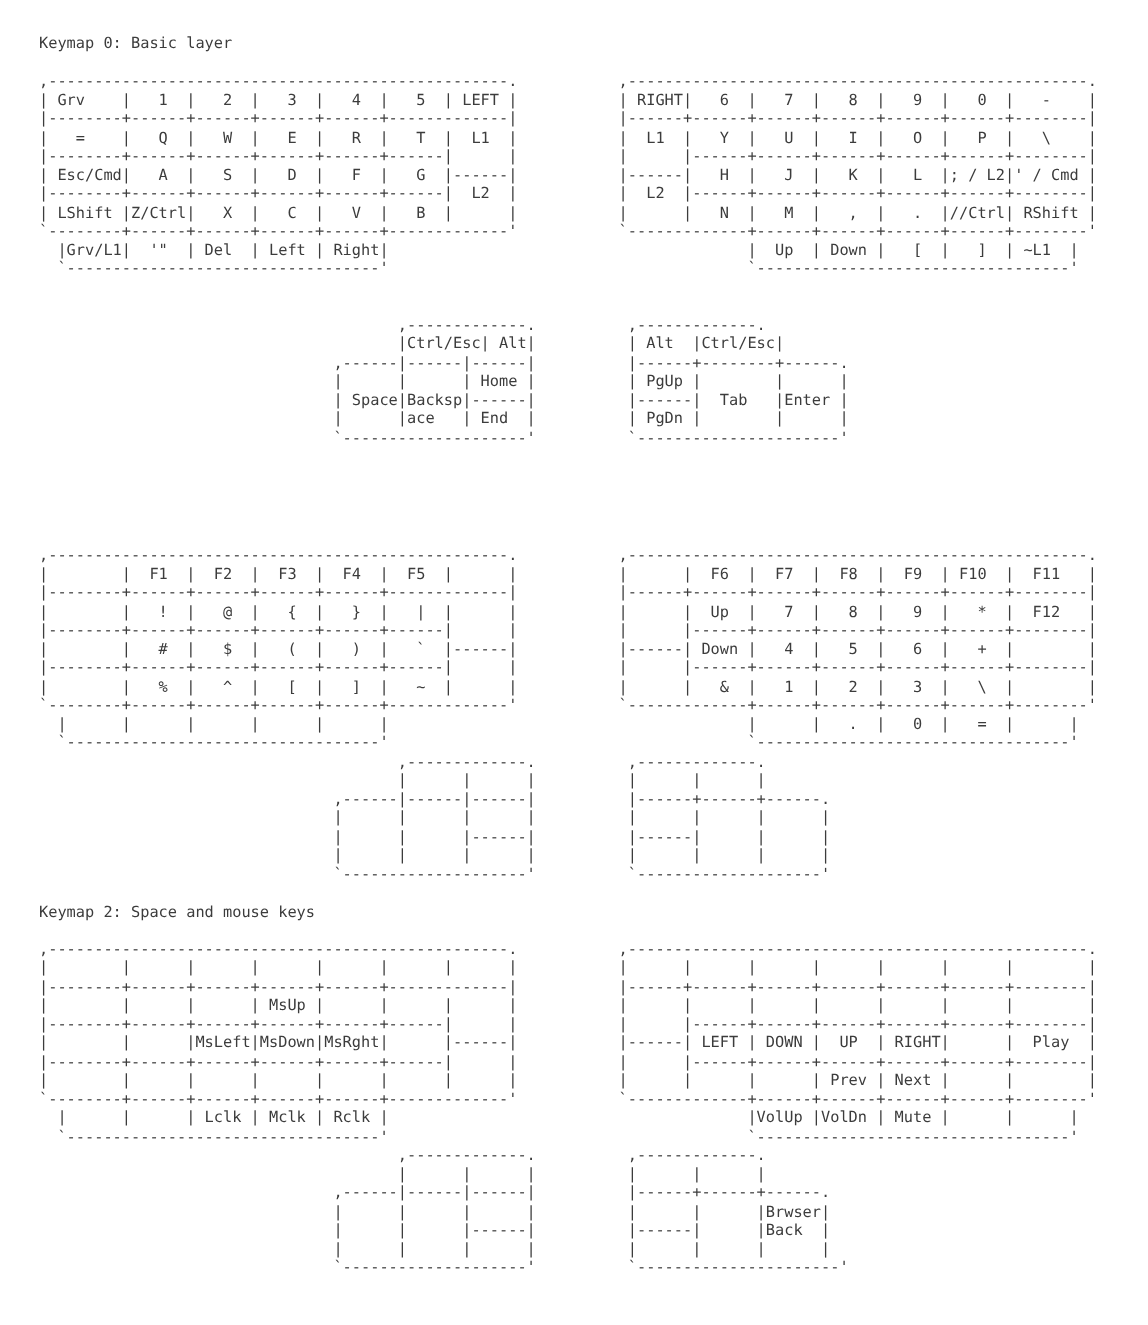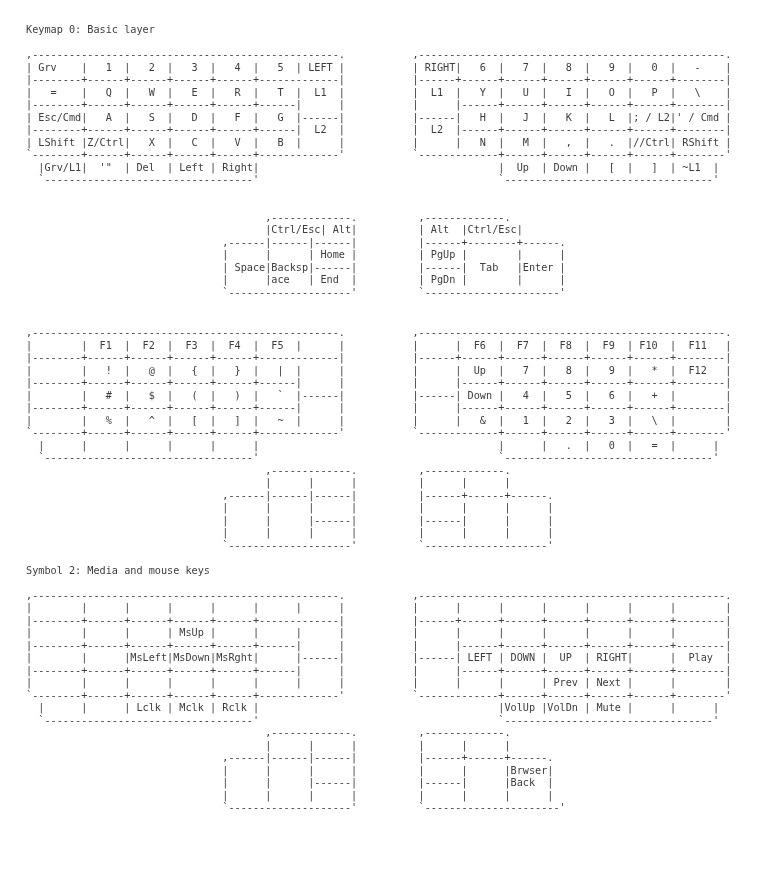--- a/index.html
+++ b/index.html
@@ -7,21 +7,21 @@
   .doc{
     padding:24px 8px 0 26px;
     font-family:"DejaVu Sans Mono","Liberation Mono",monospace;
     font-size:10.2px;
     line-height:12.5px;
     color:#3c3c3c;
   }
   .sec{margin:0}
   .sec .title{white-space:pre;margin:0;font:inherit}
   .sec pre{margin:12.5px 0 0 0;font:inherit;white-space:pre}
-  .gap-lg{margin-bottom:28px}
+  .gap-lg{margin-bottom:66px}
   .gap-sm{margin-bottom:12.5px}
 </style>
 </head>
 <body>
 
 <div class="doc">
 
   <section class="sec gap-lg">
     <div class="title">Keymap 0: Basic layer</div>
     <pre class="art">,--------------------------------------------------.           ,--------------------------------------------------.
@@ -61,21 +61,21 @@
                                        ,-------------.          ,-------------.
                                        |      |      |          |      |      |
                                 ,------|------|------|          |------+------+------.
                                 |      |      |      |          |      |      |      |
                                 |      |      |------|          |------|      |      |
                                 |      |      |      |          |      |      |      |
                                 `--------------------'          `--------------------'</pre>
   </section>
 
   <section class="sec">
-    <div class="title">Symbol 2: Media and mouse keys</div>
+    <div class="title">Keymap 2: Space and mouse keys</div>
     <pre class="art">,--------------------------------------------------.           ,--------------------------------------------------.
 |        |      |      |      |      |      |      |           |      |      |      |      |      |      |        |
 |--------+------+------+------+------+-------------|           |------+------+------+------+------+------+--------|
 |        |      |      | MsUp |      |      |      |           |      |      |      |      |      |      |        |
 |--------+------+------+------+------+------|      |           |      |------+------+------+------+------+--------|
 |        |      |MsLeft|MsDown|MsRght|      |------|           |------| LEFT | DOWN |  UP  | RIGHT|      |  Play  |
 |--------+------+------+------+------+------|      |           |      |------+------+------+------+------+--------|
 |        |      |      |      |      |      |      |           |      |      |      | Prev | Next |      |        |
 `--------+------+------+------+------+-------------'           `-------------+------+------+------+------+--------'
   |      |      | Lclk | Mclk | Rclk |                                       |VolUp |VolDn | Mute |      |      |

